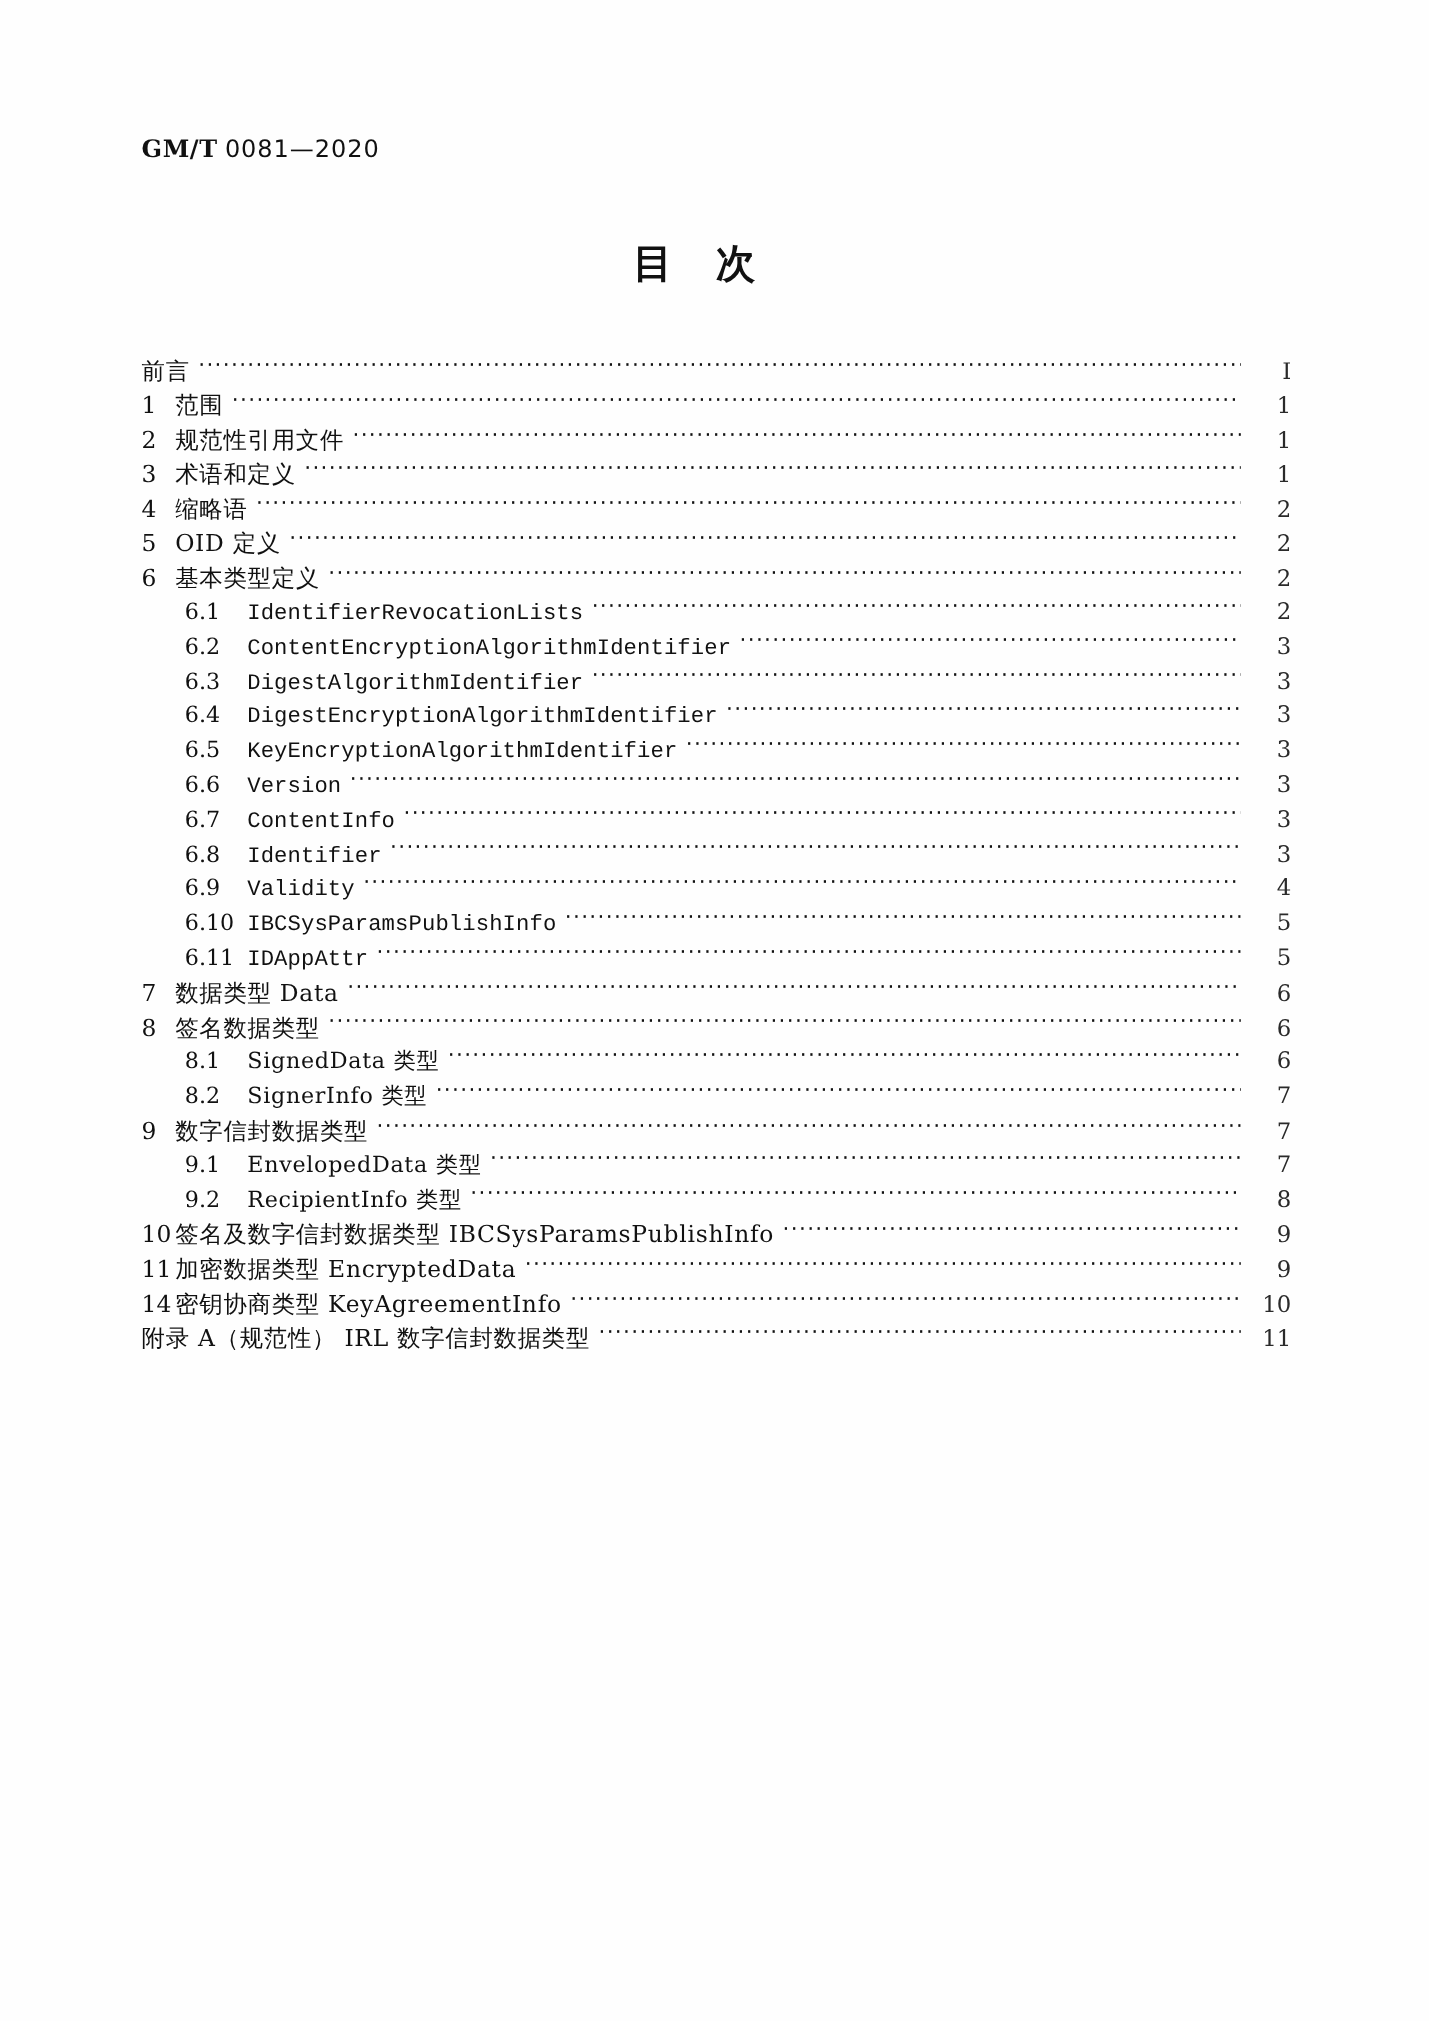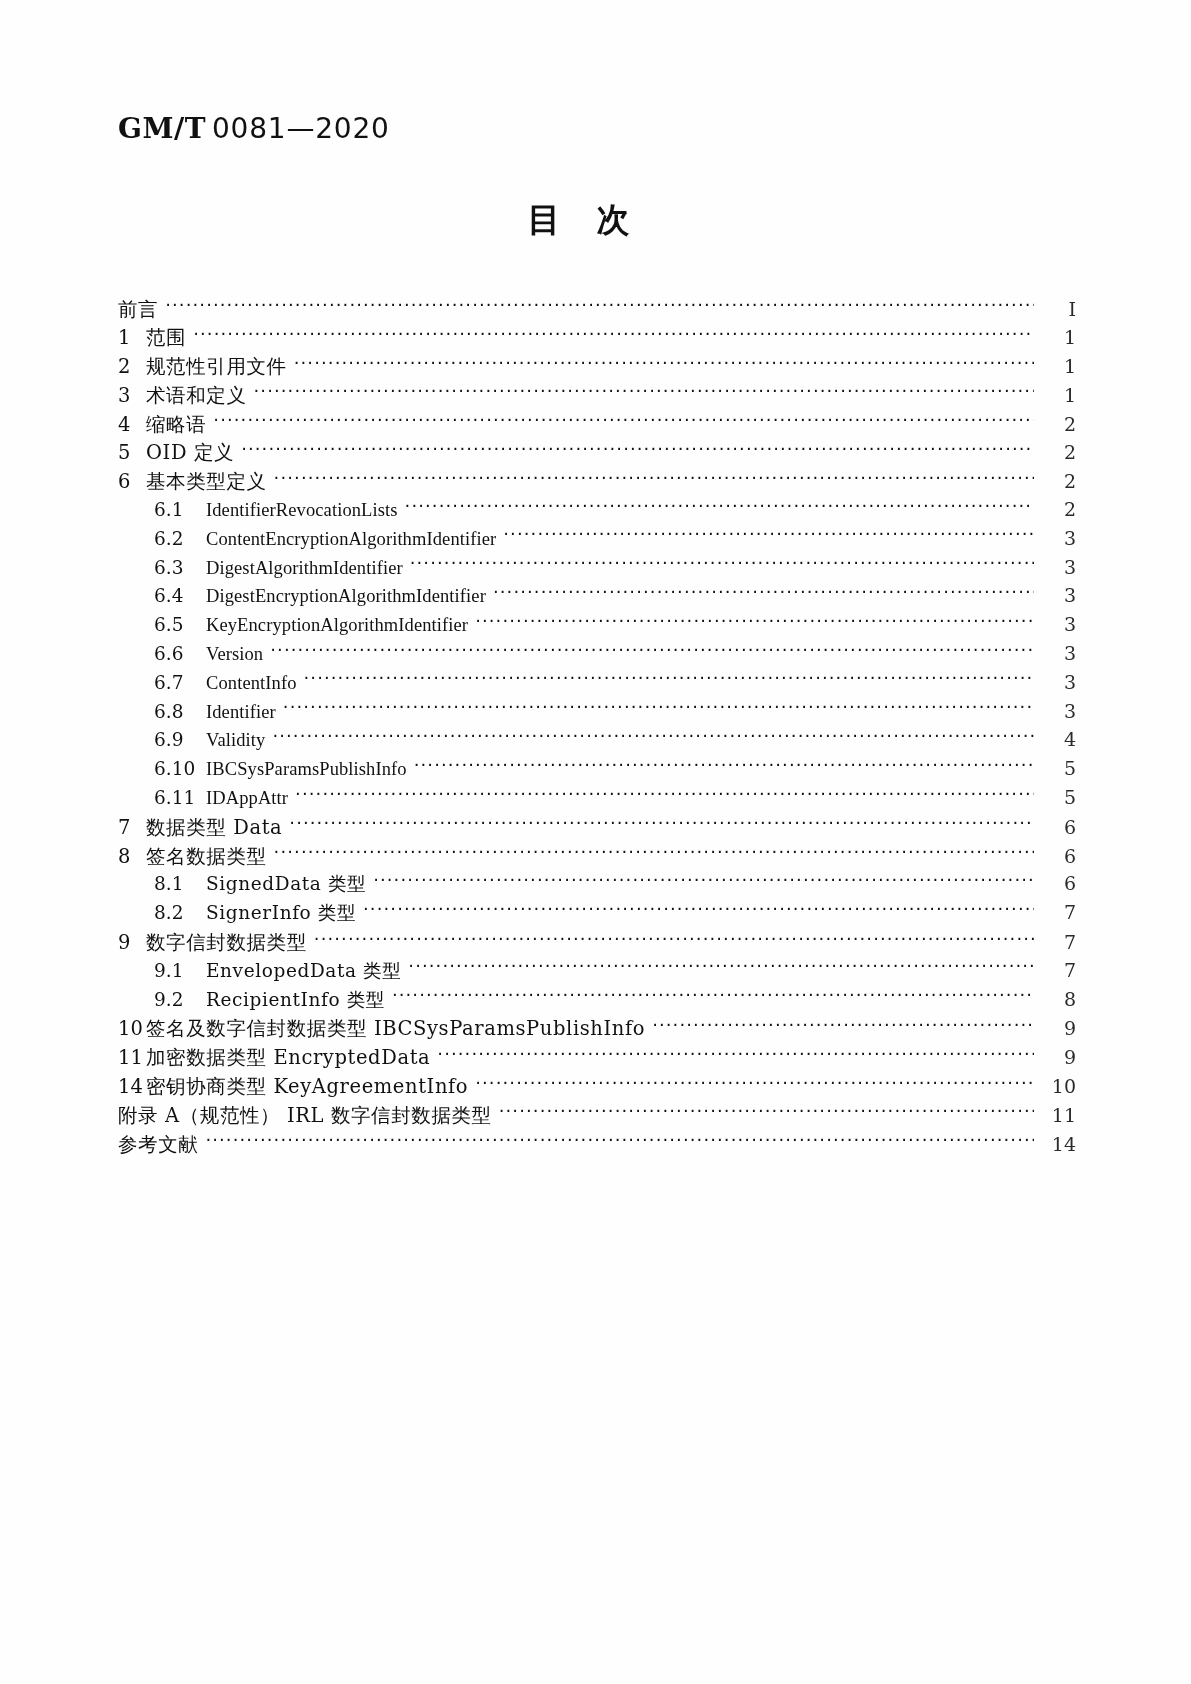--- a/index.html
+++ b/index.html
@@ -21,21 +21,21 @@
     inset: 0;
     background: #fefefe;
   }
 
   
   .doc-header {
     position: absolute;
     top: 112px;
     left: 118px;
     font-family: "DejaVu Serif", "Liberation Serif", serif;
-    font-size: 28px;
+    font-size: 20px;
     letter-spacing: 0.5px;
     white-space: nowrap;
   }
   .doc-header .std-id {
     font-weight: 700;
   }
   .doc-header .std-num {
     font-weight: 400;
     font-family: "DejaVu Sans", "Liberation Sans", sans-serif;
     margin-left: 6px;
@@ -88,21 +88,21 @@
   .label {
     flex: 0 0 auto;
     padding-right: 7px;
   }
 
   .cn {
     font-family: "DejaVu Serif", "Liberation Serif", serif;
     letter-spacing: 0.6px;
   }
   .en {
-    font-family: Liberation Serif, serif;
+    font-family: Liberation Mono, monospace;
     letter-spacing: 0.1px;
   }
 
   .leader {
     flex: 1 1 auto;
     overflow: hidden;
     height: 1em;
     position: relative;
     margin: 0 4px 0 0;
   }
@@ -307,21 +307,15 @@
         <span class="label cn">密钥协商类型 KeyAgreementInfo</span>
         <span class="leader"></span>
         <span class="pageno">10</span>
       </div>
       <div class="toc-row lvl1 nonum">
         <span class="num"></span>
         <span class="label cn">附录 A（规范性）  IRL 数字信封数据类型</span>
         <span class="leader"></span>
         <span class="pageno">11</span>
       </div>
-      <div class="toc-row lvl1 nonum">
-        <span class="num"></span>
-        <span class="label cn">参考文献</span>
-        <span class="leader"></span>
-        <span class="pageno">14</span>
-      </div>
     </div>
 
 </div>
 
 </body></html>

